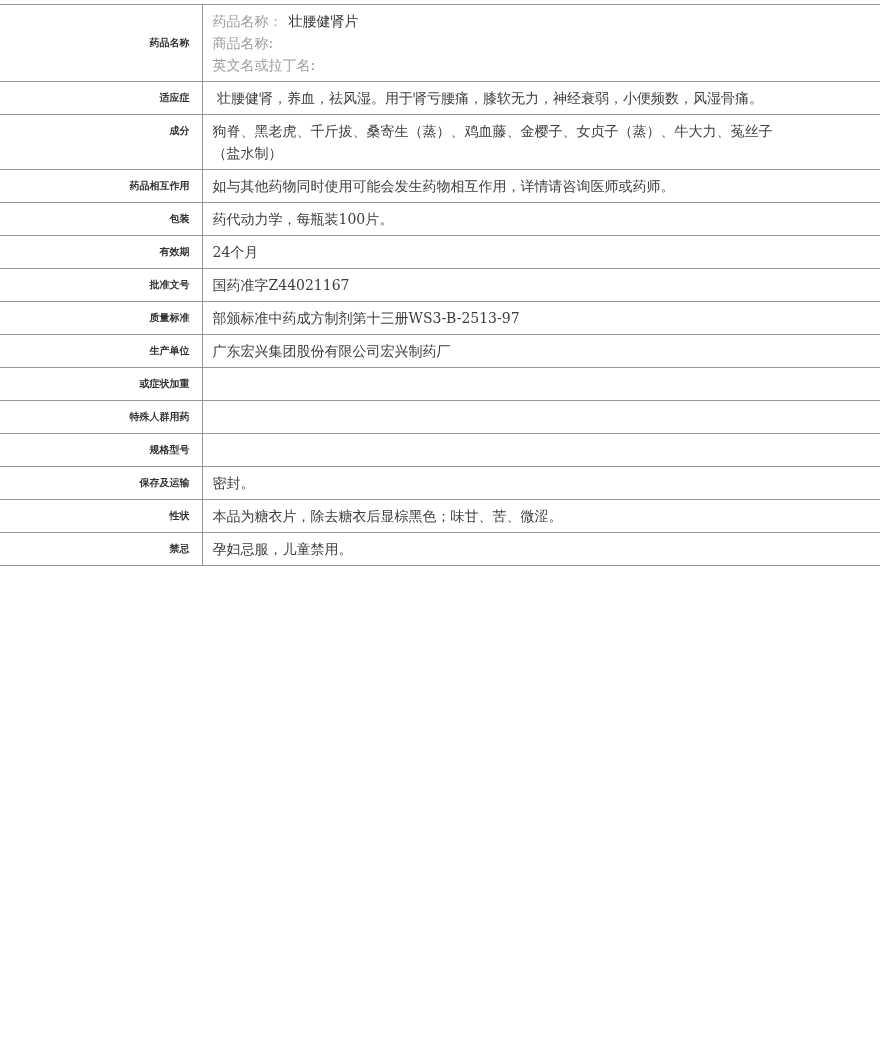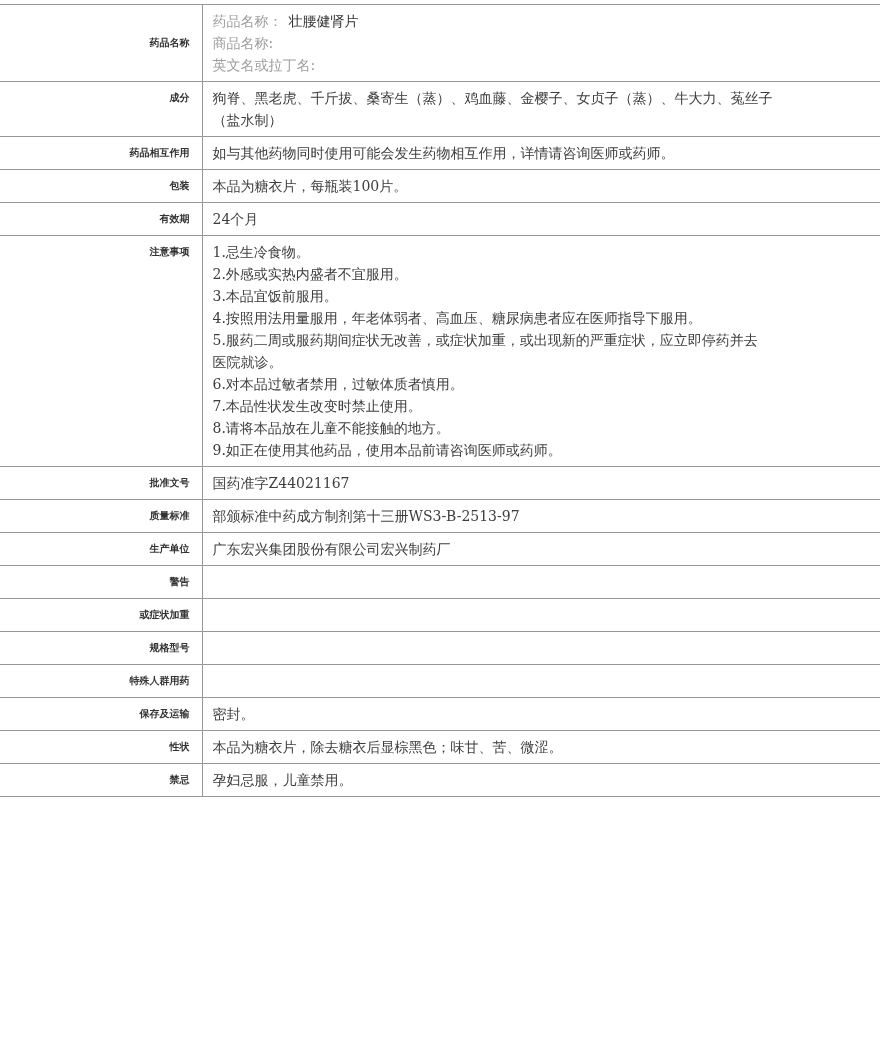--- a/index.html
+++ b/index.html
@@ -59,90 +59,77 @@
   <tbody>
     <tr>
       <th>药品名称</th>
       <td style="white-space:normal;">
         <div class="subline"><span class="field-label">药品名称：</span><span class="field-value">壮腰健肾片</span></div>
         <div class="subline"><span class="field-label">商品名称:</span><span class="field-value"></span></div>
         <div class="subline"><span class="field-label">英文名或拉丁名:</span><span class="field-value"></span></div>
       </td>
     </tr>
 
+    <tr>
+      <th>适应症</th>
+      <td> 壮腰健肾，养血，祛风湿。用于肾亏腰痛，膝软无力，神经衰弱，小便频数，风湿骨痛。</td>
+    </tr>
 
     <tr class="va-top">
       <th>成分</th>
       <td>狗脊、黑老虎、千斤拔、桑寄生（蒸）、鸡血藤、金樱子、女贞子（蒸）、牛大力、菟丝子
 （盐水制）</td>
     </tr>
 
     <tr>
       <th>药品相互作用</th>
       <td>如与其他药物同时使用可能会发生药物相互作用，详情请咨询医师或药师。</td>
     </tr>
 
     <tr>
       <th>包装</th>
-      <td>本品为糖衣片，每瓶装100片。</td>
+      <td>药代动力学，每瓶装100片。</td>
     </tr>
 
 
     <tr>
       <th>有效期</th>
       <td>24个月</td>
     </tr>
 
 
-    <tr class="va-top">
-      <th>注意事项</th>
-      <td>1.忌生冷食物。
-2.外感或实热内盛者不宜服用。
-3.本品宜饭前服用。
-4.按照用法用量服用，年老体弱者、高血压、糖尿病患者应在医师指导下服用。
-5.服药二周或服药期间症状无改善，或症状加重，或出现新的严重症状，应立即停药并去
-医院就诊。
-6.对本品过敏者禁用，过敏体质者慎用。
-7.本品性状发生改变时禁止使用。
-8.请将本品放在儿童不能接触的地方。
-9.如正在使用其他药品，使用本品前请咨询医师或药师。</td>
-    </tr>
 
     <tr>
       <th>批准文号</th>
       <td>国药准字Z44021167</td>
     </tr>
 
     <tr>
       <th>质量标准</th>
       <td>部颁标准中药成方制剂第十三册WS3-B-2513-97</td>
     </tr>
 
     <tr>
       <th>生产单位</th>
       <td>广东宏兴集团股份有限公司宏兴制药厂</td>
     </tr>
 
-    <tr>
-      <th>警告</th>
-      <td></td>
-    </tr>
 
     <tr>
       <th>或症状加重</th>
       <td></td>
     </tr>
 
     <tr>
-      <th>规格型号</th>
+      <th>特殊人群用药</th>
       <td></td>
     </tr>
 
     <tr>
-      <th>特殊人群用药</th>
+      <th>规格型号</th>
       <td></td>
     </tr>
 
     <tr>
       <th>保存及运输</th>
       <td>密封。</td>
     </tr>
 
     <tr>
       <th>性状</th>

